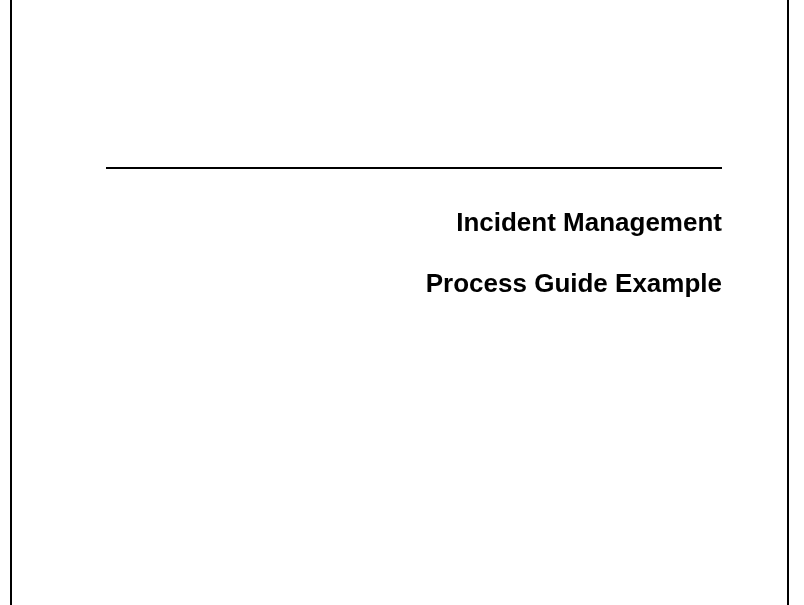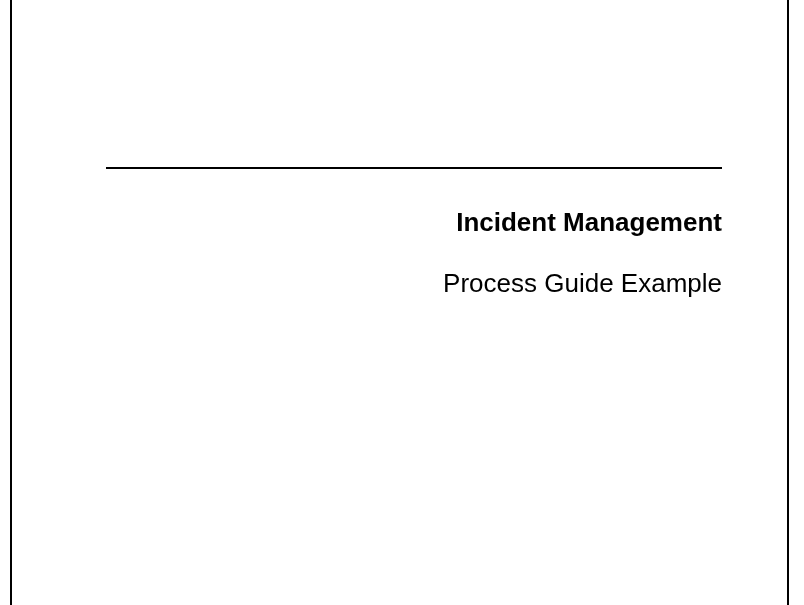--- a/index.html
+++ b/index.html
@@ -42,21 +42,21 @@
       font-weight: bold;
       color: #000;
     }
     .title-line-2 {
       position: absolute;
       left: 94px;
       top: 268px;
       width: 616px;
       text-align: right;
       font-size: 26px;
-      font-weight: normal;
+      font-weight: bold;
       color: #000;
     }
   </style>
 </head>
 <body>
 
 <div class="page">
   <div class="divider"></div>
   <div class="title-line-1">Incident Management</div>
   <div class="title-line-2">Process Guide Example</div>

